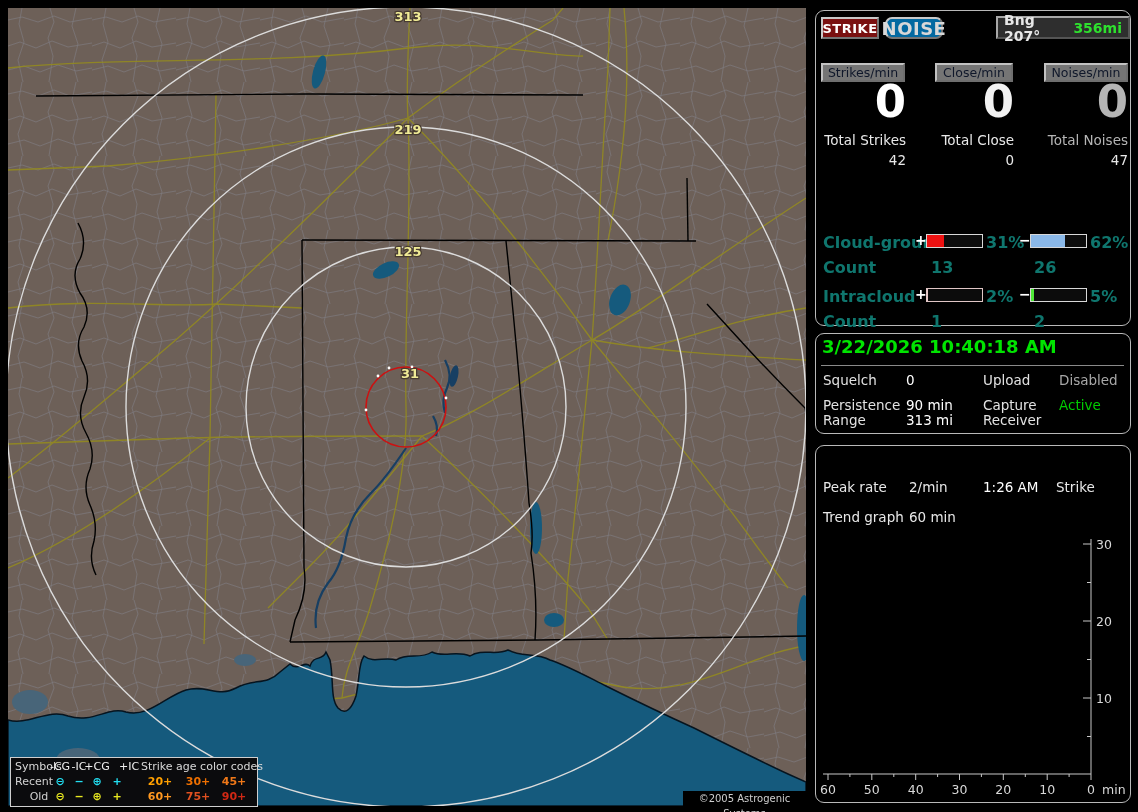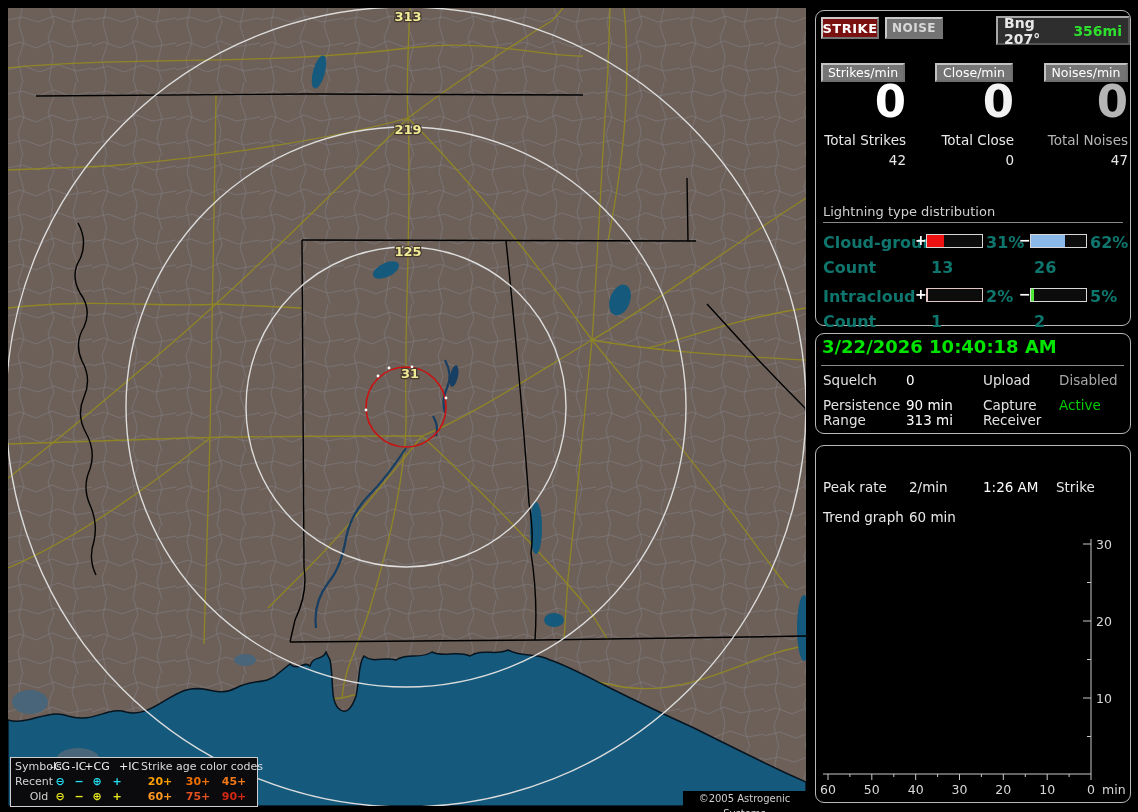--- a/index.html
+++ b/index.html
@@ -19,28 +19,28 @@
   #copyright{left:683px;top:791px;width:123px;height:15px;background:#000;
              color:#cfcfcf;font-size:10px;line-height:15px;text-align:center;}
   
   .panel{background:#000;border:1px solid #b9b9b9;border-radius:9px;}
   #panelA{left:815px;top:10px;width:314px;height:314px;}
   #panelB{left:815px;top:333px;width:314px;height:99px;}
   #panelC{left:815px;top:445px;width:314px;height:356px;}
   .btn{display:flex;align-items:center;justify-content:center;cursor:pointer;
        font-weight:bold;color:#fff;border:2px outset #c9c9c9;box-sizing:border-box;}
   #btn-strike{left:5px;top:6px;width:58px;height:22px;background:#7a1010;font-size:13px;letter-spacing:.5px;}
-  #btn-noise{left:69px;top:6px;width:58px;height:22px;background:#737373;color:#d8d8d8;font-size:12px;letter-spacing:.5px;}
-  #bng-box{left:180px;top:5px;width:134px;height:29px;background:#2e2e2e;
+  #btn-noise{left:69px;top:6px;width:58px;height:22px;background:#0369a1;color:#d8d8d8;font-size:18px;letter-spacing:.5px;border-radius:7px;}
+  #bng-box{left:180px;top:5px;width:134px;height:23px;background:#2e2e2e;
            border:2px outset #a8a8a8;box-sizing:border-box;display:flex;align-items:center;
            justify-content:space-between;padding:0 6px;font-weight:bold;font-size:14px;gap:23px;}
   #bng-box .dist{color:#2ee02e;}
   .cnt-btn{position:absolute;top:52px;height:19px;background:#757575;border:2px outset #c2c2c2;
            box-sizing:border-box;display:flex;align-items:center;justify-content:center;
-           color:#ffffff;font-size:12.5px;cursor:pointer;}
+           color:#0f172a;font-size:12.5px;cursor:pointer;}
   .bigzero{position:absolute;top:68px;width:90px;text-align:right;font-size:45px;font-weight:bold;line-height:46px;}
   .tot-lab{position:absolute;top:121px;width:95px;text-align:right;font-size:13.5px;}
   .tot-val{position:absolute;top:141px;width:95px;text-align:right;font-size:13.5px;}
   #dist-title{left:7px;top:193px;width:300px;font-size:13px;color:#cfcfcf;
               border-bottom:1px solid #8a8a8a;padding-bottom:3px;}
   .drow{position:absolute;height:16px;font-size:16px;font-weight:bold;color:#0f766e;white-space:nowrap;}
   .bar{position:absolute;width:55px;height:12px;background:#0c0c0c;border:1px solid #d8d8d8;}
   .bar>i{display:block;height:100%;}
   .pmsign{position:absolute;font-weight:bold;font-size:14px;color:#fff;}
   
@@ -204,21 +204,20 @@
   <div class="bigzero" style="left: 222px; color: rgb(181, 181, 181);">0</div>
 
   <div class="tot-lab" style="left: -5px; color: rgb(232, 232, 232);">Total Strikes</div>
   <div class="tot-lab" style="left: 103px; color: rgb(232, 232, 232);">Total Close</div>
   <div class="tot-lab" style="left: 217px; color: rgb(181, 181, 181);">Total Noises</div>
 
   <div class="tot-val" style="left:-5px;">42</div>
   <div class="tot-val" style="left:103px;">0</div>
   <div class="tot-val" style="left:217px;">47</div>
 
-  <div class="abs" id="dist-title">Lightning type distribution</div>
 
   <div class="drow" style="left:7px;top:222px;">Cloud-ground</div>
   <span class="pmsign" style="left:99px;top:221px;">+</span>
   <div class="bar" style="left:110px;top:223px;">
     <i style="width: 31%; background-color: rgb(238, 17, 17);"></i>
   </div>
   <div class="drow" style="left:170px;top:222px;">31%</div>
   <span class="pmsign" style="left:203px;top:221px;">−</span>
   <div class="bar" style="left:214px;top:223px;">
     <i style="width: 62%; background-color: rgb(138, 184, 232);"></i>

